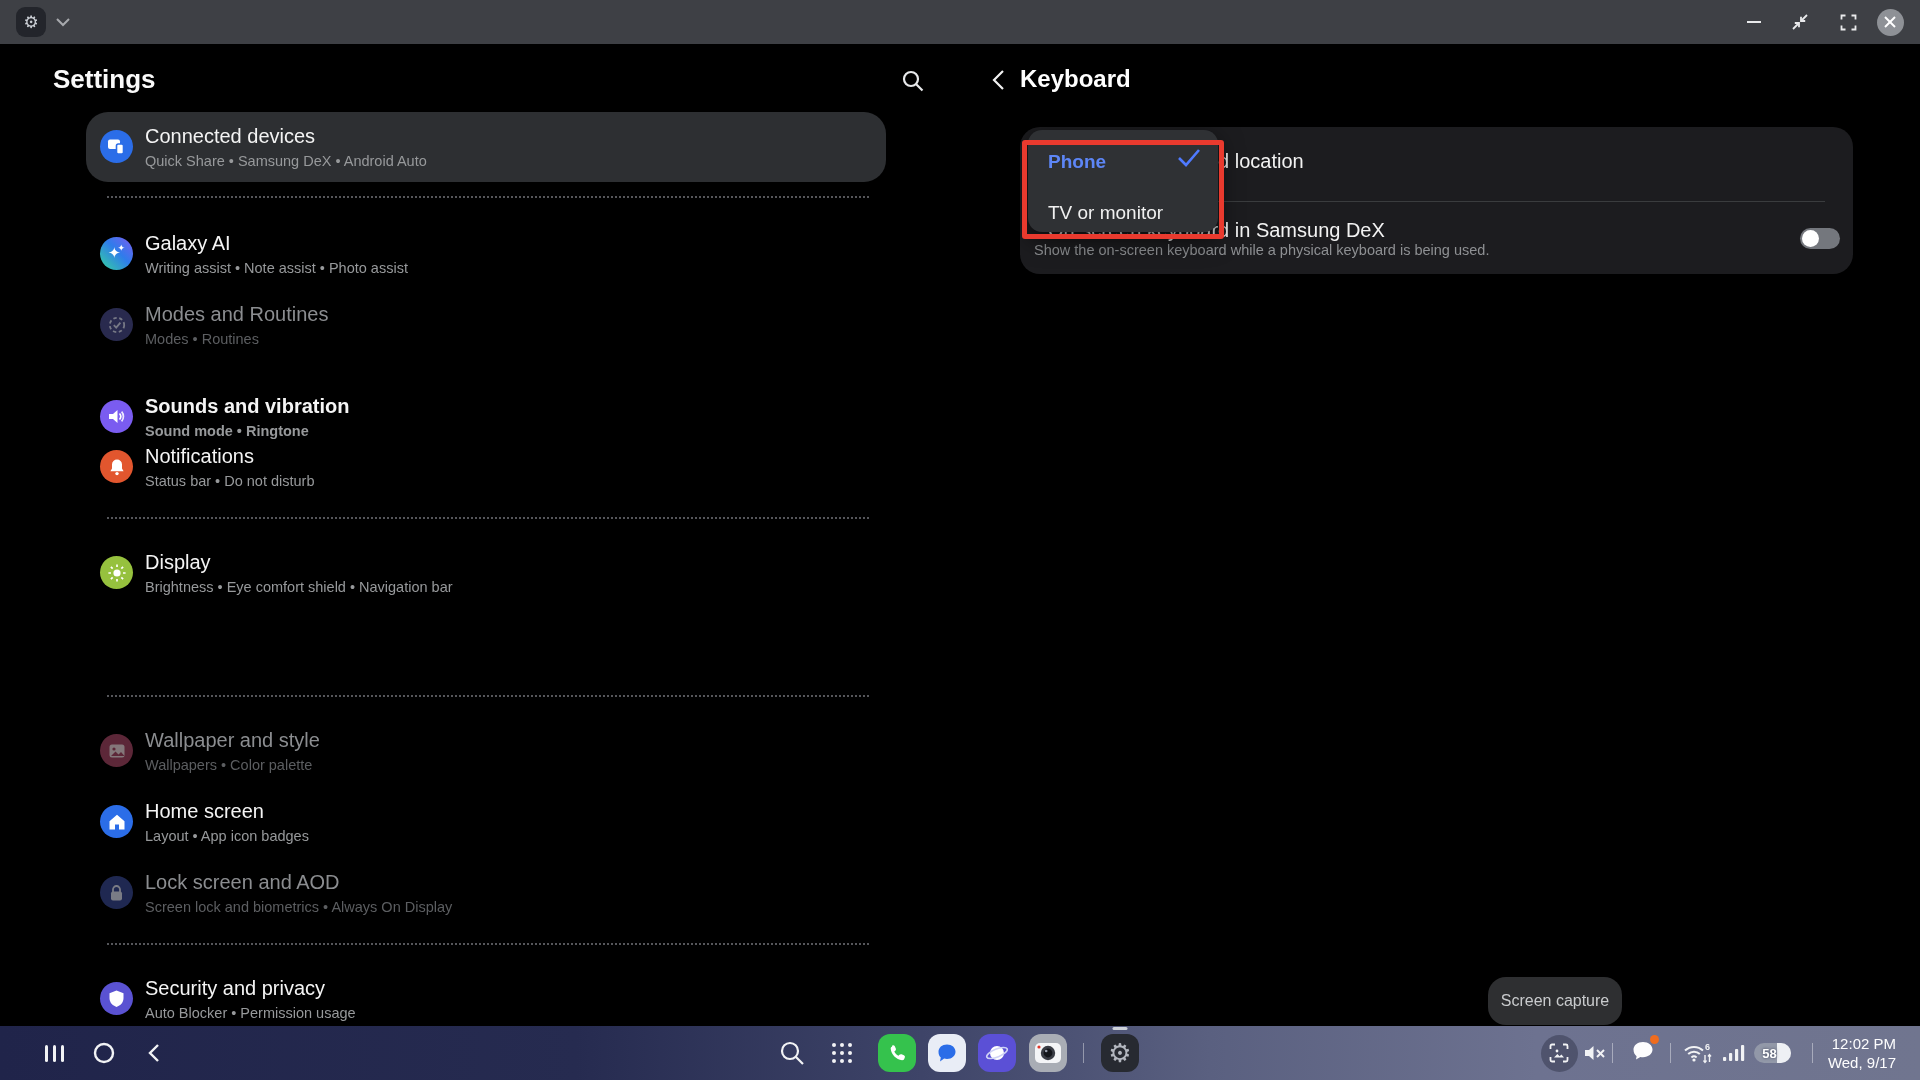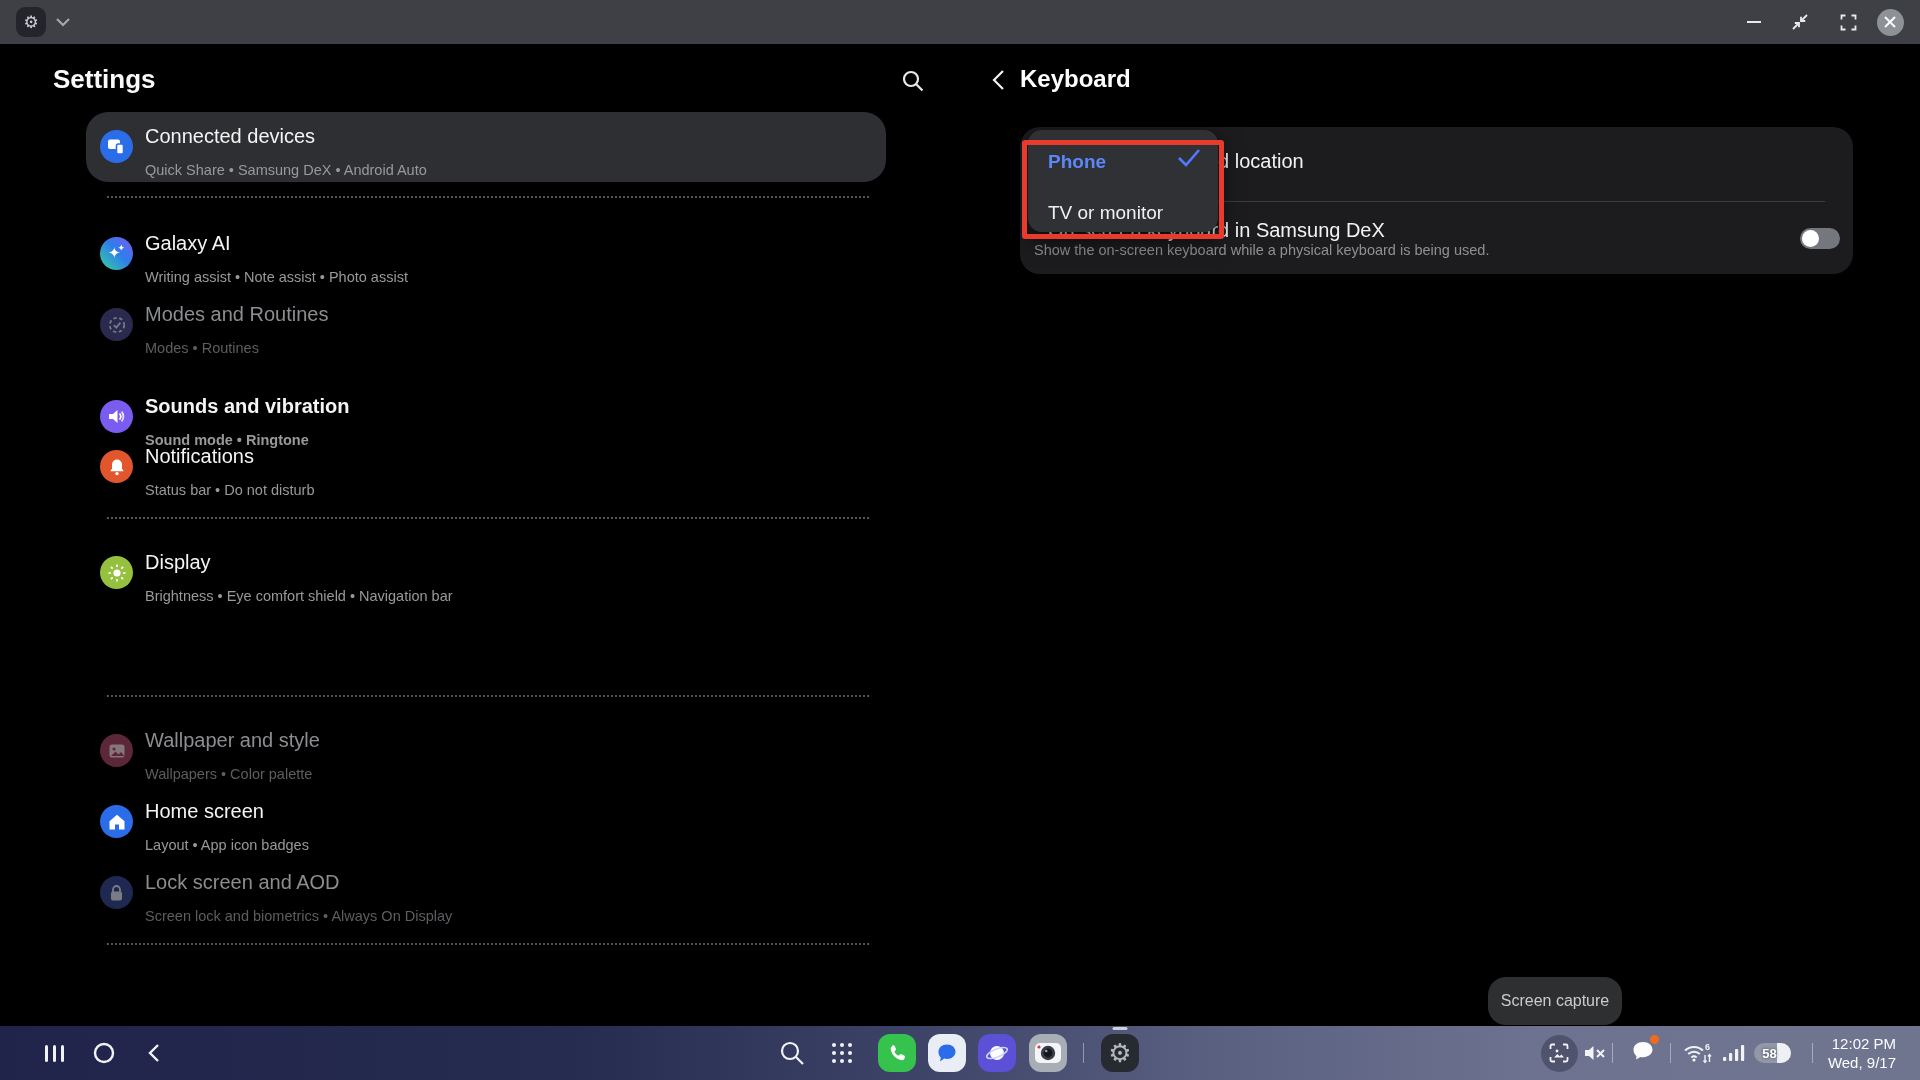--- a/index.html
+++ b/index.html
@@ -21,21 +21,21 @@
 
   
   .lp-title{position:absolute;left:53px;top:64px;font-size:26px;font-weight:700;color:#fafafa;}
   .lp-search{position:absolute;left:898px;top:66px;width:30px;height:30px;display:flex;align-items:center;justify-content:center;}
 
   .item{position:absolute;left:86px;width:800px;height:70px;border-radius:22px;}
   .item.selected{background:#2d2f32;}
   .circle{position:absolute;left:14px;top:18px;width:33px;height:33px;border-radius:50%;
           display:flex;align-items:center;justify-content:center;overflow:hidden;}
   .item .t{position:absolute;left:59px;top:13px;font-size:20px;color:#f4f4f4;white-space:nowrap;}
-  .item .s{position:absolute;left:59px;top:41px;font-size:14.5px;color:#97999b;white-space:nowrap;margin-top:9px;}
+  .item .s{position:absolute;left:59px;top:41px;font-size:14.5px;color:#97999b;white-space:nowrap;}
   .item.dim .t{color:#8b8d90;}
   .item.dim .s{color:#5c5e61;}
   .item.dim .circle{opacity:.55;}
   .sparkle{font-family:"DejaVu Sans",sans-serif;color:#fff;line-height:1;}
   .dotline{position:absolute;left:107px;width:762px;height:0;border-top:2px dotted #55565a;}
 
   
   .rp-back{position:absolute;left:984px;top:66px;width:28px;height:28px;display:flex;align-items:center;justify-content:center;}
   .rp-title{position:absolute;left:1020px;top:65px;font-size:24px;font-weight:700;color:#fff;}
 
@@ -245,20 +245,29 @@
           <path d="M5 8 V5.5 a3.5 3.5 0 0 1 7 0 V8" fill="none" stroke="#dfe2f2" stroke-width="1.8"></path>
           <rect x="3" y="7.5" width="11" height="9" rx="2" fill="#dfe2f2"></rect>
         </svg>
     </div>
     <div class="t">Lock screen and AOD</div>
     <div class="s">Screen lock and biometrics  •  Always On Display</div>
   </div>
 
   <div class="dotline" style="top:943px;"></div>
 
+  <div class="item" style="top:964px;">
+    <div class="circle" style="background: rgb(90, 82, 210);">
+      <svg width="17" height="19">
+          <path d="M8.5 1.5 L15.5 4.2 V9 c0 4.5-3 7.5-7 9 c-4-1.5-7-4.5-7-9 V4.2 z" fill="#fff"></path>
+        </svg>
+    </div>
+    <div class="t">Security and privacy</div>
+    <div class="s">Auto Blocker  •  Permission usage</div>
+  </div>
 
   <div class="rp-back">
     <svg width="14" height="22">
       <polyline points="12,2 3,11 12,20" fill="none" stroke="#f2f2f2" stroke-width="2.2"></polyline>
     </svg>
   </div>
   <div class="rp-title">Keyboard</div>
 
   <div class="card card1">
     <div class="crow-t" style="top:23px;">On-screen keyboard location</div>

